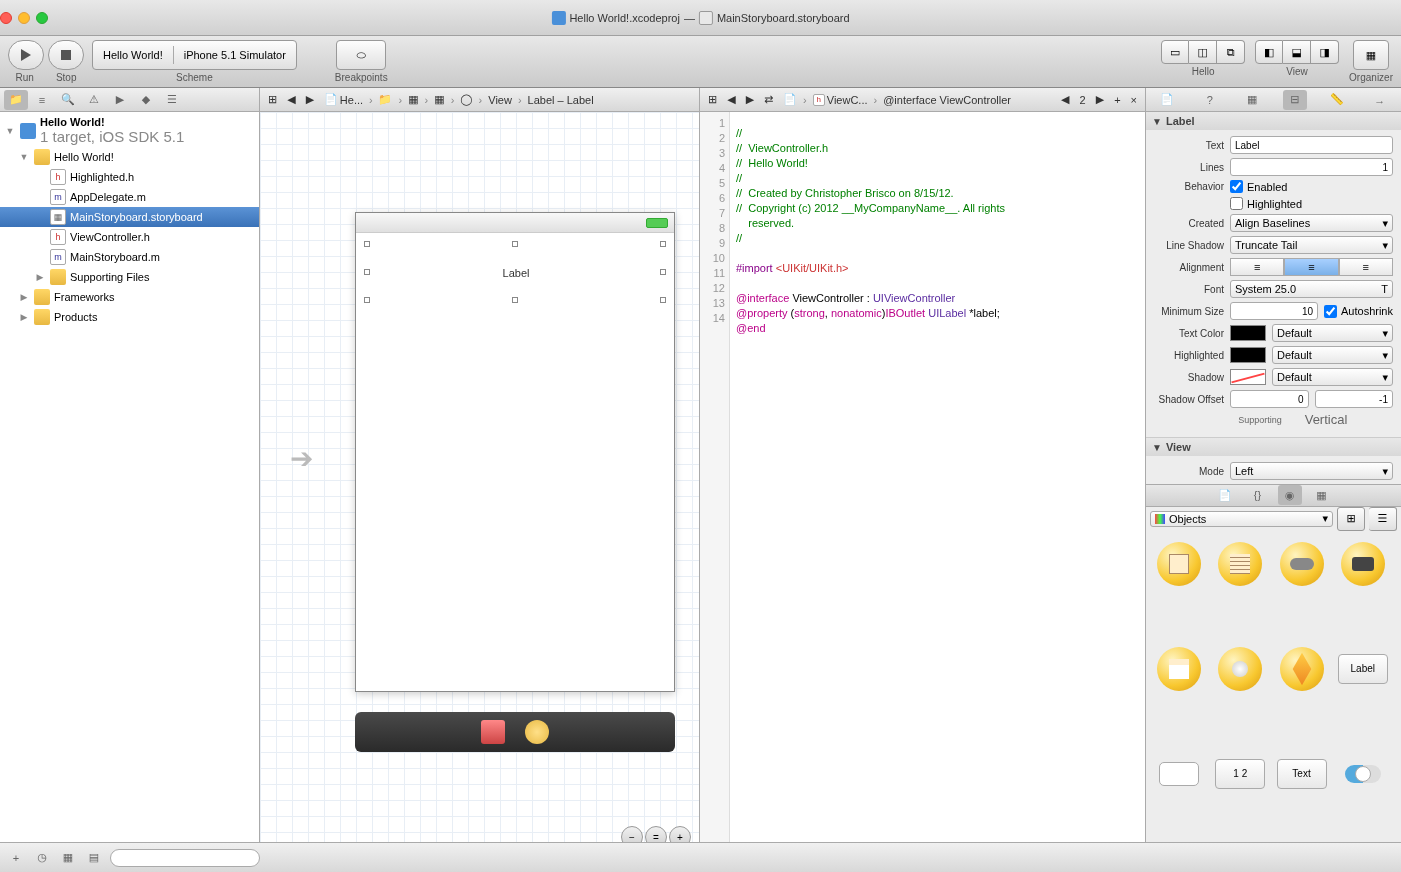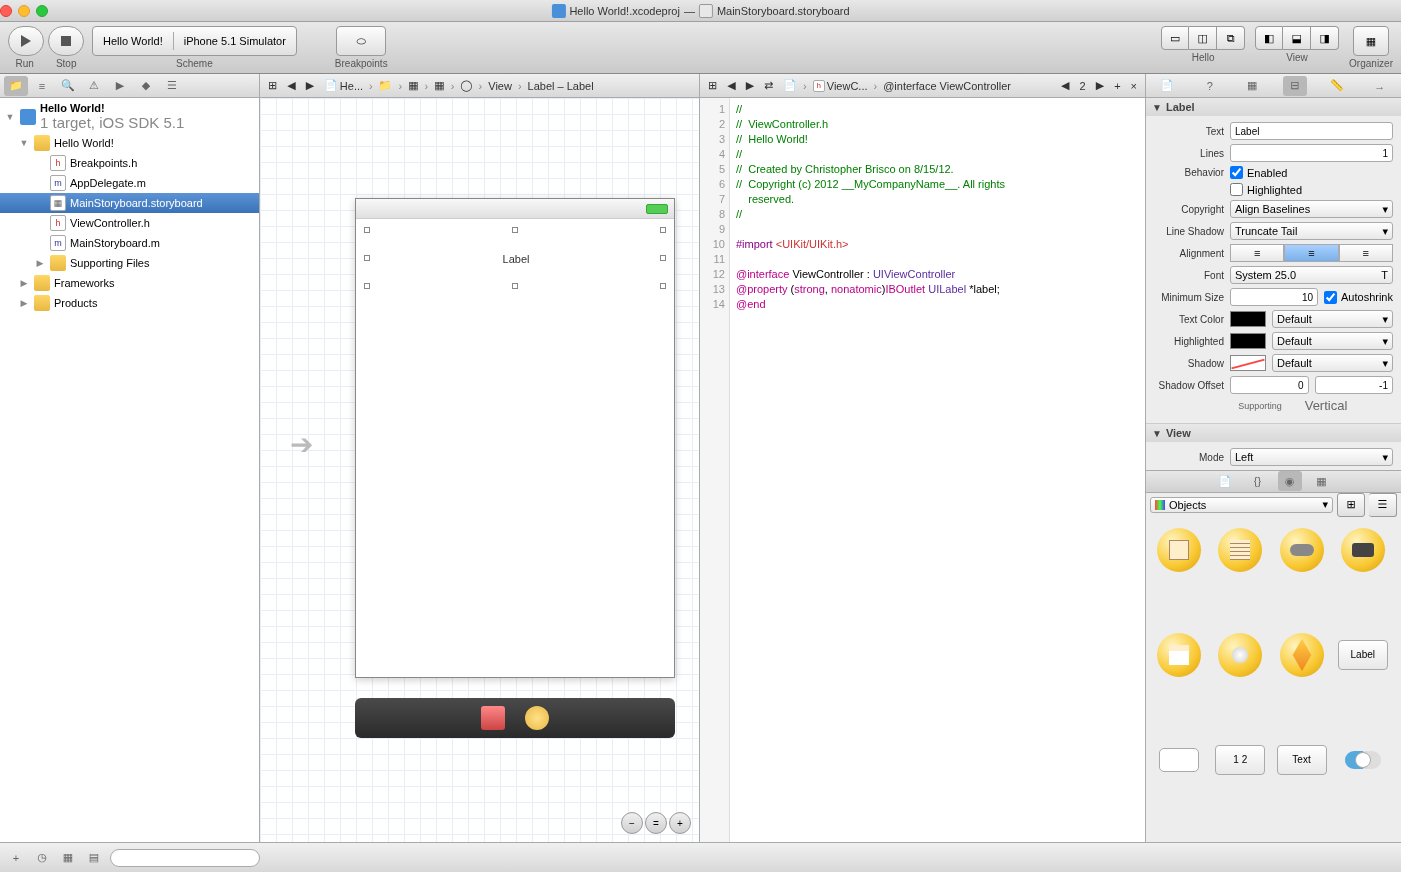--- a/index.html
+++ b/index.html
@@ -1,17 +1,17 @@
 <!DOCTYPE html>
 <html><head>
 <meta charset="utf-8">
 <style>
 *{margin:0;padding:0;box-sizing:border-box;font-family:"Lucida Grande","Helvetica Neue",Arial,sans-serif;font-size:11px}
 body{width:1401px;height:872px;background:#ededed;overflow:hidden;position:relative}
-.titlebar{height:22px;background:linear-gradient(#e8e8e8,#d0d0d0);border-bottom:1px solid #a0a0a0;display:flex;align-items:center;padding:0 0;position:relative}
+.titlebar{height:36px;background:linear-gradient(#e8e8e8,#d0d0d0);border-bottom:1px solid #a0a0a0;display:flex;align-items:center;padding:0 0;position:relative}
 .traffic-lights{display:flex;gap:6px}
 .traffic-light{width:12px;height:12px;border-radius:50%}
 .tl-red{background:#ff5f57;border:1px solid #e33e32}
 .tl-yellow{background:#ffbd2e;border:1px solid #e09e3e}
 .tl-green{background:#28c840;border:1px solid #2aa832}
 .title-center{position:absolute;left:50%;transform:translateX(-50%);display:flex;align-items:center;gap:4px;color:#333}
 .title-icon{width:14px;height:14px;background:#4a90d9;border-radius:2px}
 .title-icon2{width:14px;height:14px;background:#e8e8e8;border:1px solid #999;border-radius:2px}
 .toolbar{height:52px;background:linear-gradient(#e8e8e8,#cacaca);border-bottom:1px solid #888;display:flex;align-items:flex-start;padding:4px 8px;gap:8px}
 .tb-group{display:flex;flex-direction:column;align-items:center;gap:2px}
@@ -58,21 +58,21 @@
 .sel-handle{position:absolute;width:6px;height:6px;border:1px solid #888;background:#fff}
 .entry-arrow{position:absolute;left:30px;top:330px;width:60px;height:30px;color:#bbb;font-size:28px}
 .dock{position:absolute;left:95px;top:600px;width:320px;height:40px;background:linear-gradient(#4a4a4a,#2a2a2a);border-radius:6px;display:flex;align-items:center;justify-content:center;gap:20px}
 .dock-cube{width:24px;height:24px;background:linear-gradient(#f88,#c44);border-radius:3px}
 .dock-circle{width:24px;height:24px;background:radial-gradient(#ffe088,#e8b842);border-radius:50%}
 .zoom-ctrl{position:absolute;bottom:8px;right:8px;display:flex;gap:2px}
 .zoom-btn{width:22px;height:22px;background:linear-gradient(#f0f0f0,#d0d0d0);border:1px solid #999;border-radius:11px;display:flex;align-items:center;justify-content:center;cursor:pointer;font-size:10px}
 .code-pane{flex:1;display:flex;flex-direction:column}
 .code-body{flex:1;display:flex;background:#fff;font-family:Menlo,Monaco,monospace;font-size:11px}
 .gutter{width:30px;background:#f5f5f5;border-right:1px solid #ddd;text-align:right;padding:4px 4px 0 0;color:#999;line-height:15px}
-.code{flex:1;padding:4px 6px;line-height:15px;white-space:pre}
+.code{flex:1;padding:14px 6px;line-height:15px;white-space:pre}
 .c-comment{color:#008000}
 .c-import{color:#808}
 .c-string{color:#c33}
 .c-keyword{color:#b08}
 .c-type{color:#5a2ca0}
 .inspector{width:256px;background:#ededed;border-left:1px solid #aaa;display:flex;flex-direction:column}
 .insp-tabs{height:24px;background:linear-gradient(#f0f0f0,#d8d8d8);border-bottom:1px solid #aaa;display:flex;align-items:center;justify-content:space-around}
 .insp-tab{width:24px;height:20px;display:flex;align-items:center;justify-content:center;cursor:pointer;color:#666}
 .insp-tab.active{background:#b8b8b8;border-radius:3px}
 .insp-section{border-bottom:1px solid #ccc}
@@ -193,21 +193,21 @@
         </div>
       </div>
       <div class="tree-item indent1">
           <span class="tree-disc">▼</span>
           <span class="tree-icon ic-folder"></span>
           <span>Hello World!</span>
         </div>
       <div class="tree-item indent2">
           <span class="tree-disc"></span>
           <span class="tree-icon ic-h">h</span>
-          <span>Breakpoints.h</span>
+          <span>Highlighted.h</span>
         </div>
       <div class="tree-item indent2">
           <span class="tree-disc"></span>
           <span class="tree-icon ic-m">m</span>
           <span>AppDelegate.m</span>
         </div>
       <div class="tree-item indent2 sel">
           <span class="tree-disc"></span>
           <span class="tree-icon ic-sb">▦</span>
           <span>MainStoryboard.storyboard</span>
@@ -366,21 +366,21 @@
               </label>
             </div>
         <div class="insp-row">
               <span class="insp-label"></span>
               <label class="insp-check">
                 <input type="checkbox" style=""> 
                 <span>Highlighted</span>
               </label>
             </div>
         <div class="insp-row">
-              <span class="insp-label">Copyright</span>
+              <span class="insp-label">Created</span>
               <div class="insp-select">
                 <span>Align Baselines</span>
                 <span>▾</span>
               </div>
             </div>
         <div class="insp-row">
               <span class="insp-label">Line Shadow</span>
               <div class="insp-select">
                 <span>Truncate Tail</span>
                 <span>▾</span>

